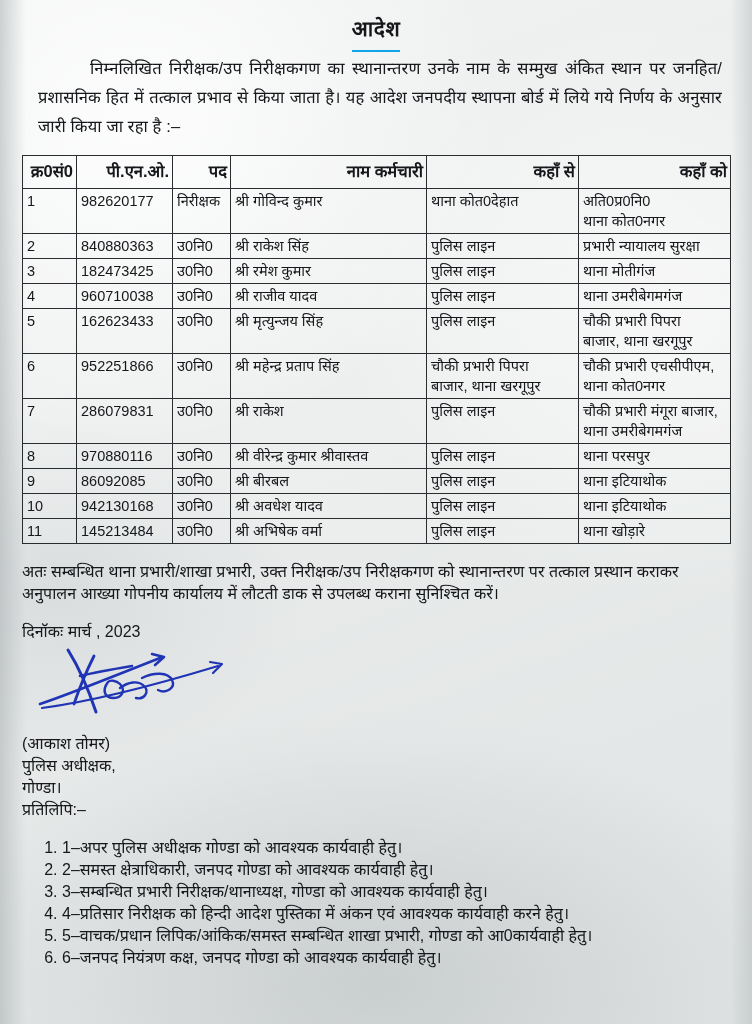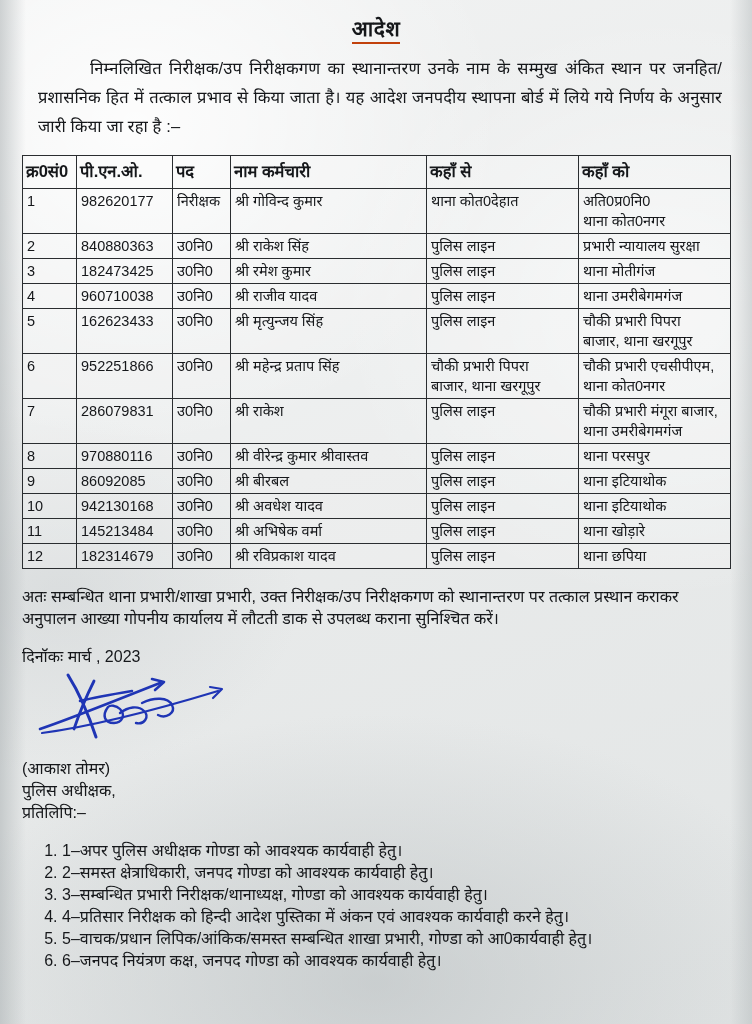--- a/index.html
+++ b/index.html
@@ -49,23 +49,22 @@
   
   .doc-title {
     text-align: center;
     font-size: 21px;
     font-weight: 700;
     letter-spacing: 0.5px;
     margin: 14px 0 12px 0;
     display: block;
   }
   .doc-title span {
-    border-bottom: 2px solid #c2410c;
-    padding-bottom: 1px;
-    font-family: Liberation Serif, serif;
+    border-bottom: 2px solid #0ea5e9;
+    padding-bottom: 10px;
   }
 
   
   .intro {
     font-size: 16.5px;
     line-height: 29px;
     text-align: justify;
     text-justify: inter-word;
     margin: 0 8px 14px 16px;
     letter-spacing: 0.15px;
@@ -84,21 +83,21 @@
   table.order-table th,
   table.order-table td {
     border: 1px solid #2a2d30;
     padding: 2px 4px;
     vertical-align: top;
     line-height: 20px;
   }
   table.order-table thead th {
     font-size: 16.5px;
     font-weight: 700;
-    text-align: left;
+    text-align: right;
     padding: 5px 3px 6px 3px;
     vertical-align: middle;
     line-height: 21px;
   }
   .col-sn    { width: 54px;  }
   .col-pno   { width: 96px;  }
   .col-rank  { width: 58px;  }
   .col-name  { width: 196px; }
   .col-from  { width": 0; width: 148px; }
   .col-to    { width: 157px; }
@@ -290,28 +289,20 @@
           <td class="c-to">थाना इटियाथोक</td>
         </tr>
         <tr>
           <td class="c-sn">11</td>
           <td class="c-pno">145213484</td>
           <td class="c-rank">उ0नि0</td>
           <td class="c-name">श्री अभिषेक वर्मा</td>
           <td class="c-from">पुलिस लाइन</td>
           <td class="c-to">थाना खोड़ारे</td>
         </tr>
-        <tr>
-          <td class="c-sn">12</td>
-          <td class="c-pno">182314679</td>
-          <td class="c-rank">उ0नि0</td>
-          <td class="c-name">श्री रविप्रकाश यादव</td>
-          <td class="c-from">पुलिस लाइन</td>
-          <td class="c-to">थाना छपिया</td>
-        </tr>
       </tbody>
   </table>
 
   <p class="closing"><span class="indent"></span><span>अतः सम्बन्धित थाना प्रभारी/शाखा प्रभारी, उक्त निरीक्षक/उप निरीक्षकगण को स्थानान्तरण पर तत्काल प्रस्थान कराकर अनुपालन आख्या गोपनीय कार्यालय में लौटती डाक से उपलब्ध कराना सुनिश्चित करें।</span></p>
 
   <div class="ref-block">
     <div>दिनॉकः मार्च      , 2023</div>
   </div>
 
   <div class="sign-area">
@@ -325,20 +316,21 @@
           <path d="M58 34 C 74 30, 92 27, 110 24" stroke-width="2.6"></path>
           <path d="M86 40 C 80 48, 82 56, 92 56 C 100 56, 104 48, 98 42 C 94 38, 88 38, 86 40 Z" stroke-width="2.4"></path>
           <path d="M98 46 C 106 40, 116 38, 122 44 C 128 50, 122 58, 114 56" stroke-width="2.4"></path>
           <path d="M120 36 C 132 30, 146 30, 150 38 C 154 46, 144 52, 136 48" stroke-width="2.4"></path>
           <path d="M20 66 C 66 60, 130 44, 196 24" stroke-width="2.2"></path>
           <path d="M188 20 L 200 22 L 191 31" stroke-width="2.2"></path>
         </g>
       </svg>
       <div class="sign-name">(आकाश तोमर)</div>
       <div class="sign-desig">पुलिस अधीक्षक,</div>
+      <div class="sign-place">गोण्डा।</div>
     </div>
   </div>
 
   <div class="copy-head"><span>प्रतिलिपि:–</span></div>
   <ol class="copy-list" id="copy-list">
       <li><span class="num">1–</span><span>अपर पुलिस अधीक्षक गोण्डा को आवश्यक कार्यवाही हेतु।</span></li>
       <li><span class="num">2–</span><span>समस्त क्षेत्राधिकारी, जनपद गोण्डा को आवश्यक कार्यवाही हेतु।</span></li>
       <li><span class="num">3–</span><span>सम्बन्धित प्रभारी निरीक्षक/थानाध्यक्ष, गोण्डा को आवश्यक कार्यवाही हेतु।</span></li>
       <li><span class="num">4–</span><span>प्रतिसार निरीक्षक को हिन्दी आदेश पुस्तिका में अंकन एवं आवश्यक कार्यवाही करने हेतु।</span></li>
       <li><span class="num">5–</span><span>वाचक/प्रधान लिपिक/आंकिक/समस्त सम्बन्धित शाखा प्रभारी, गोण्डा को आ0कार्यवाही हेतु।</span></li>

